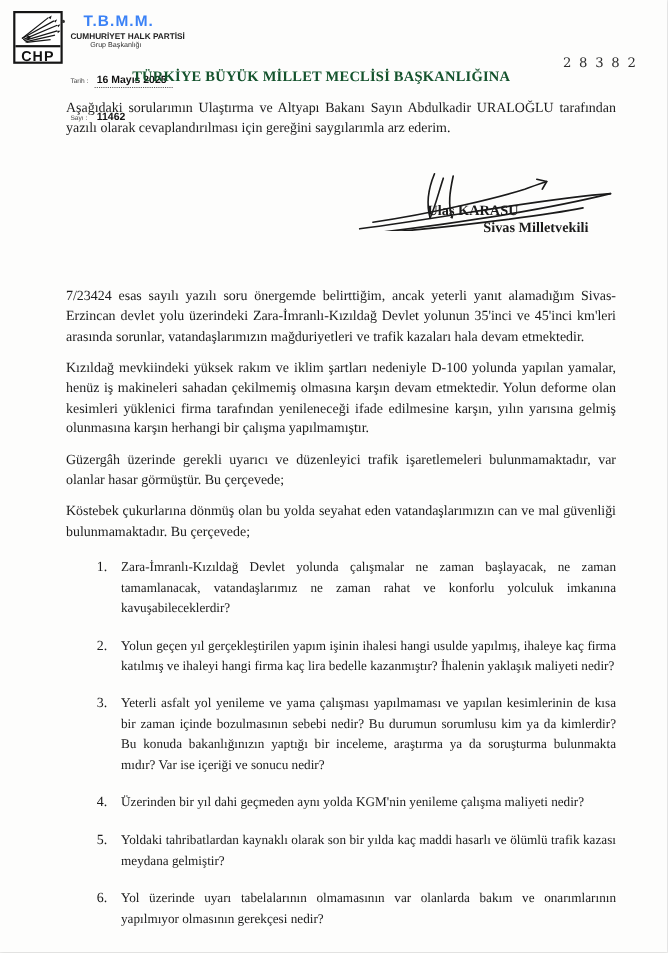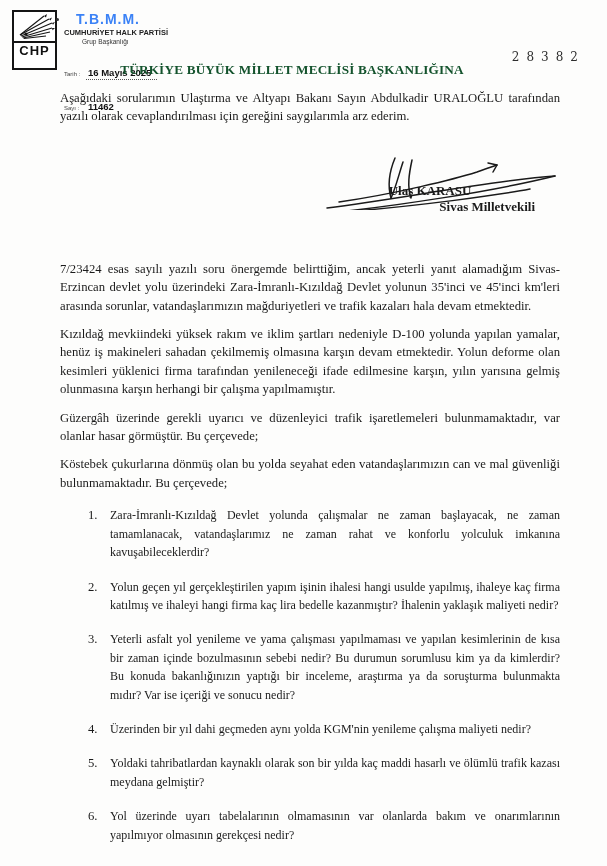--- a/index.html
+++ b/index.html
@@ -7,21 +7,21 @@
     position:relative;
     width:607px;height:866px;
     background:#fdfdfc;
     font-family:"Liberation Serif", serif;
     color:#1b1b1b;
     overflow:hidden;
     box-shadow:0 0 4px rgba(0,0,0,.3);
   }
   
   .logo-box{
-    position:absolute;left:12px;top:10px;width:45px;height:60px;
+    position:absolute;left:12px;top:10px;width:45px;height:48px;
     border:2px solid #151515;background:#fff;box-sizing:border-box;
   }
   .logo-arrows{display:block;width:100%;height:29px;}
   .logo-abbr{
     display:block;border-top:2px solid #151515;text-align:center;
     font-family:"Liberation Sans", sans-serif;font-weight:bold;
     font-size:13px;line-height:15px;letter-spacing:1px;color:#111;
   }
   .lh-text{position:absolute;left:64px;top:12px;width:190px;}
   .lh-dot{

